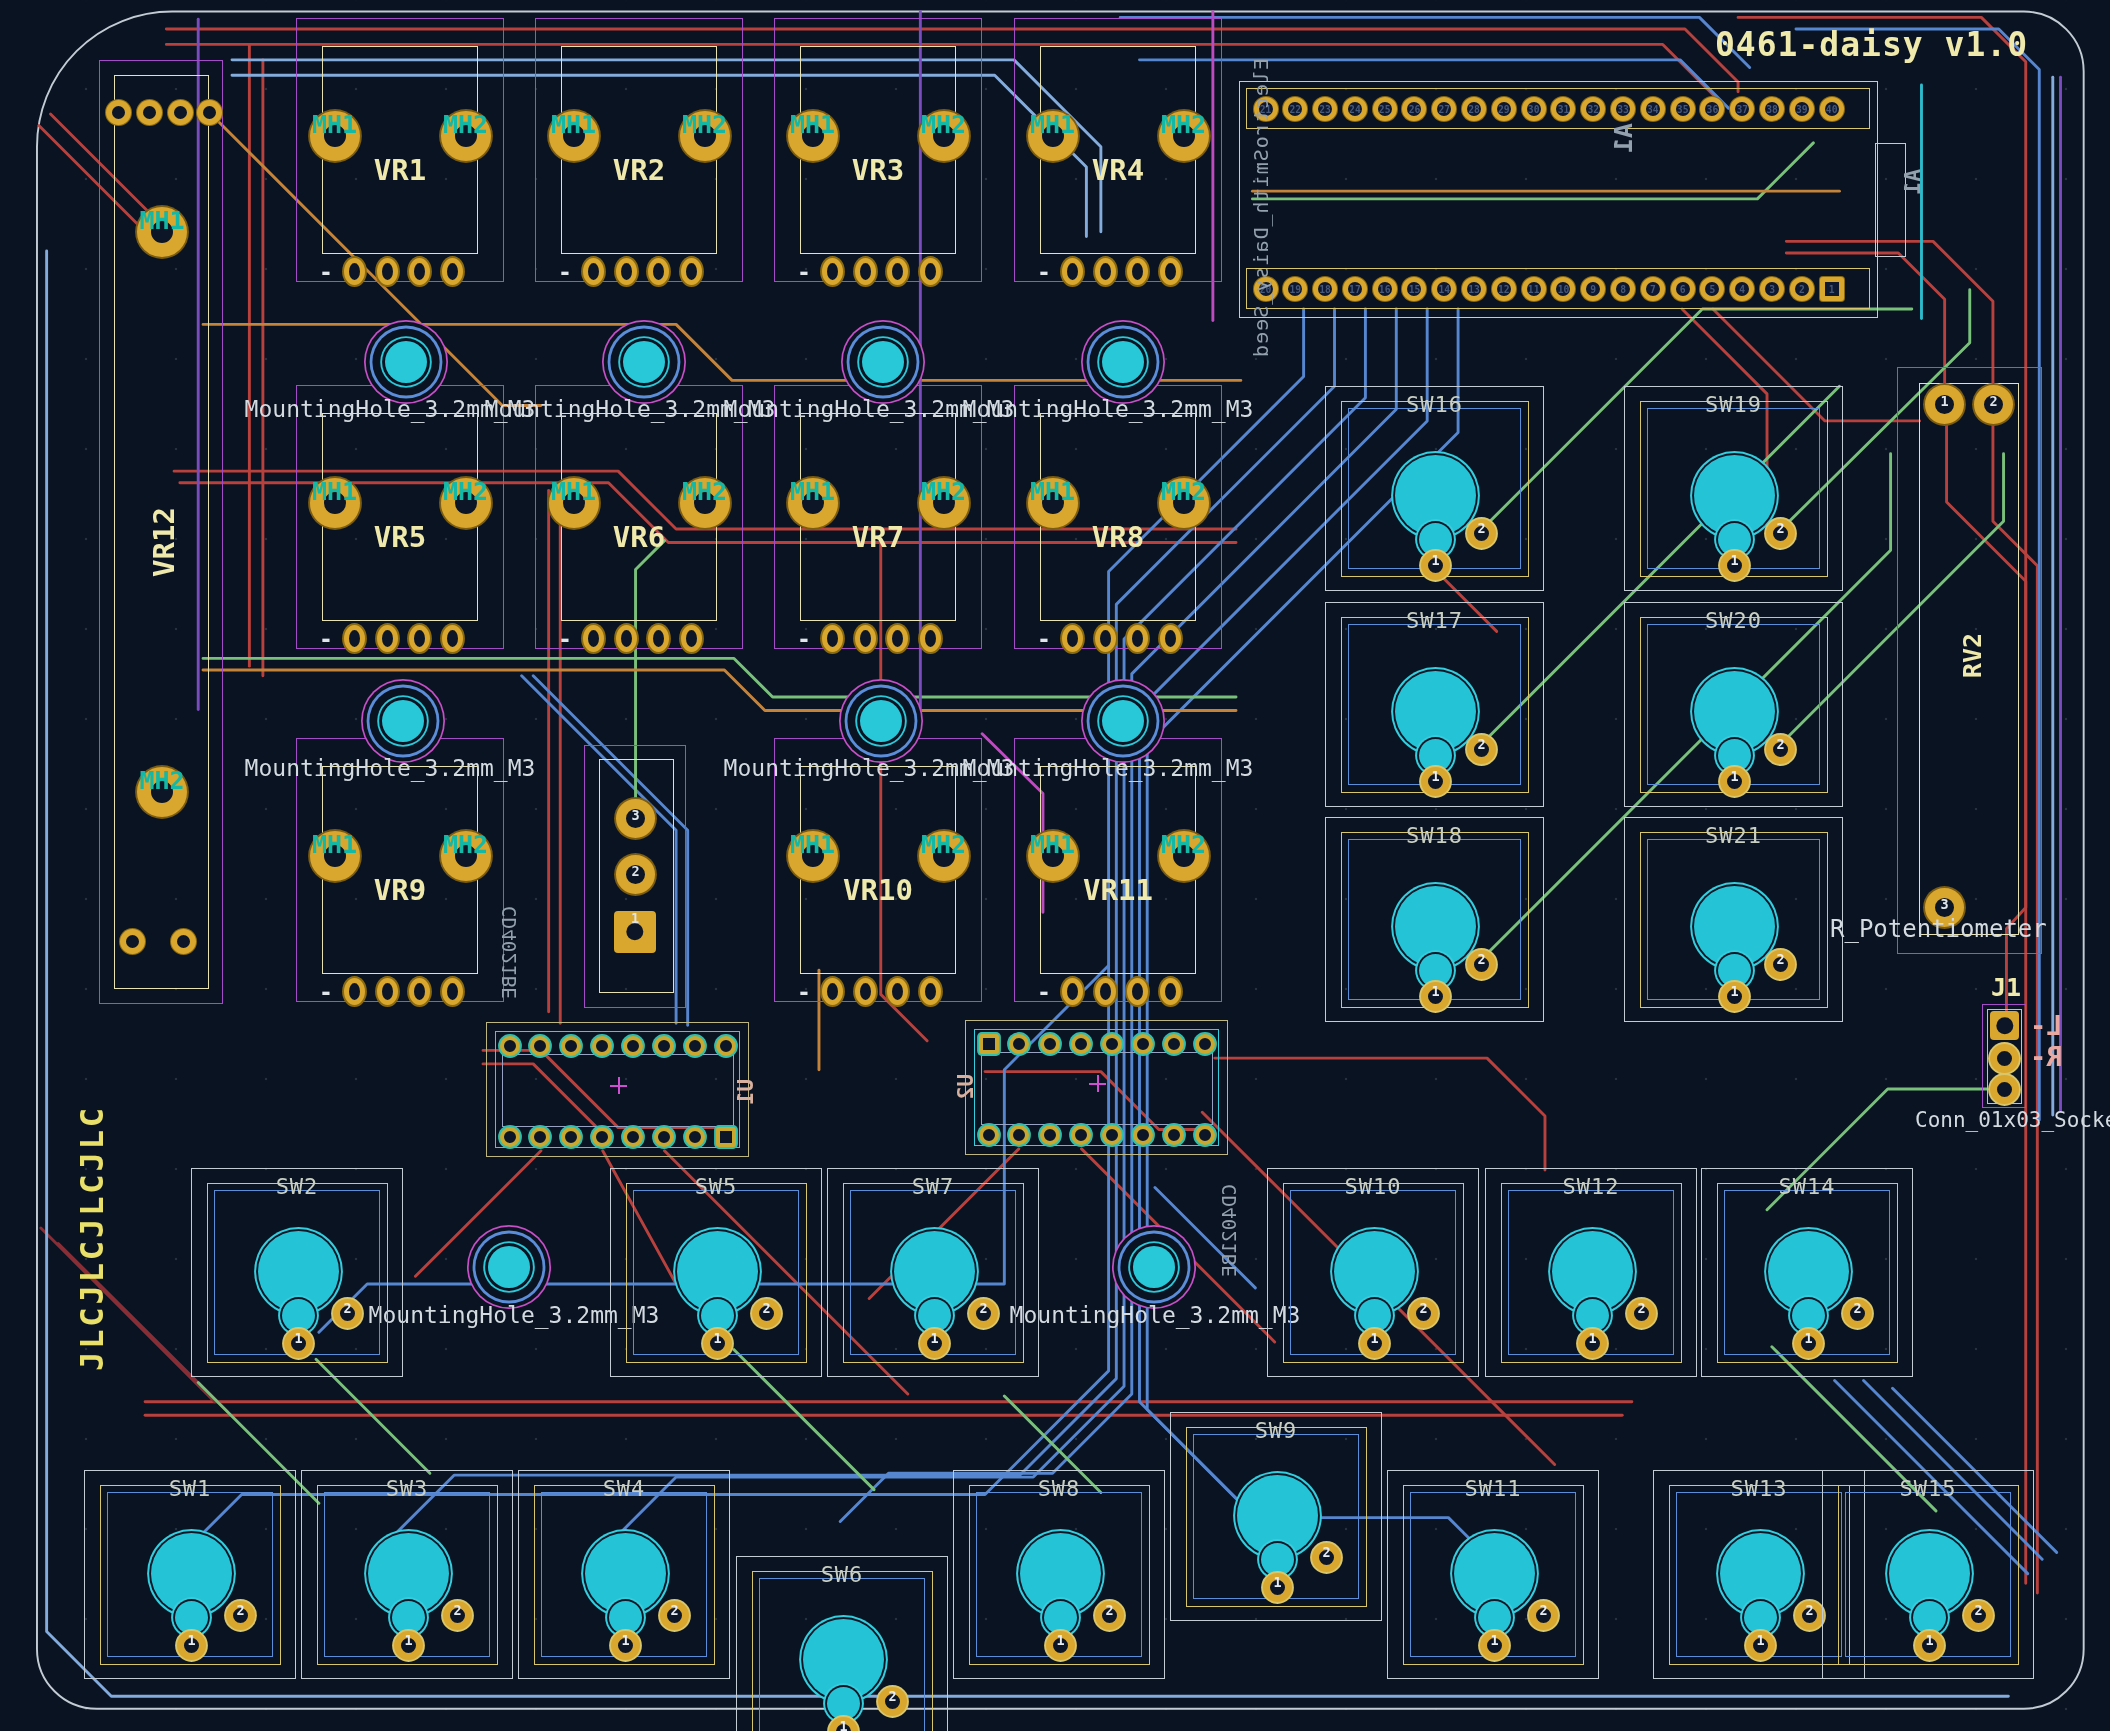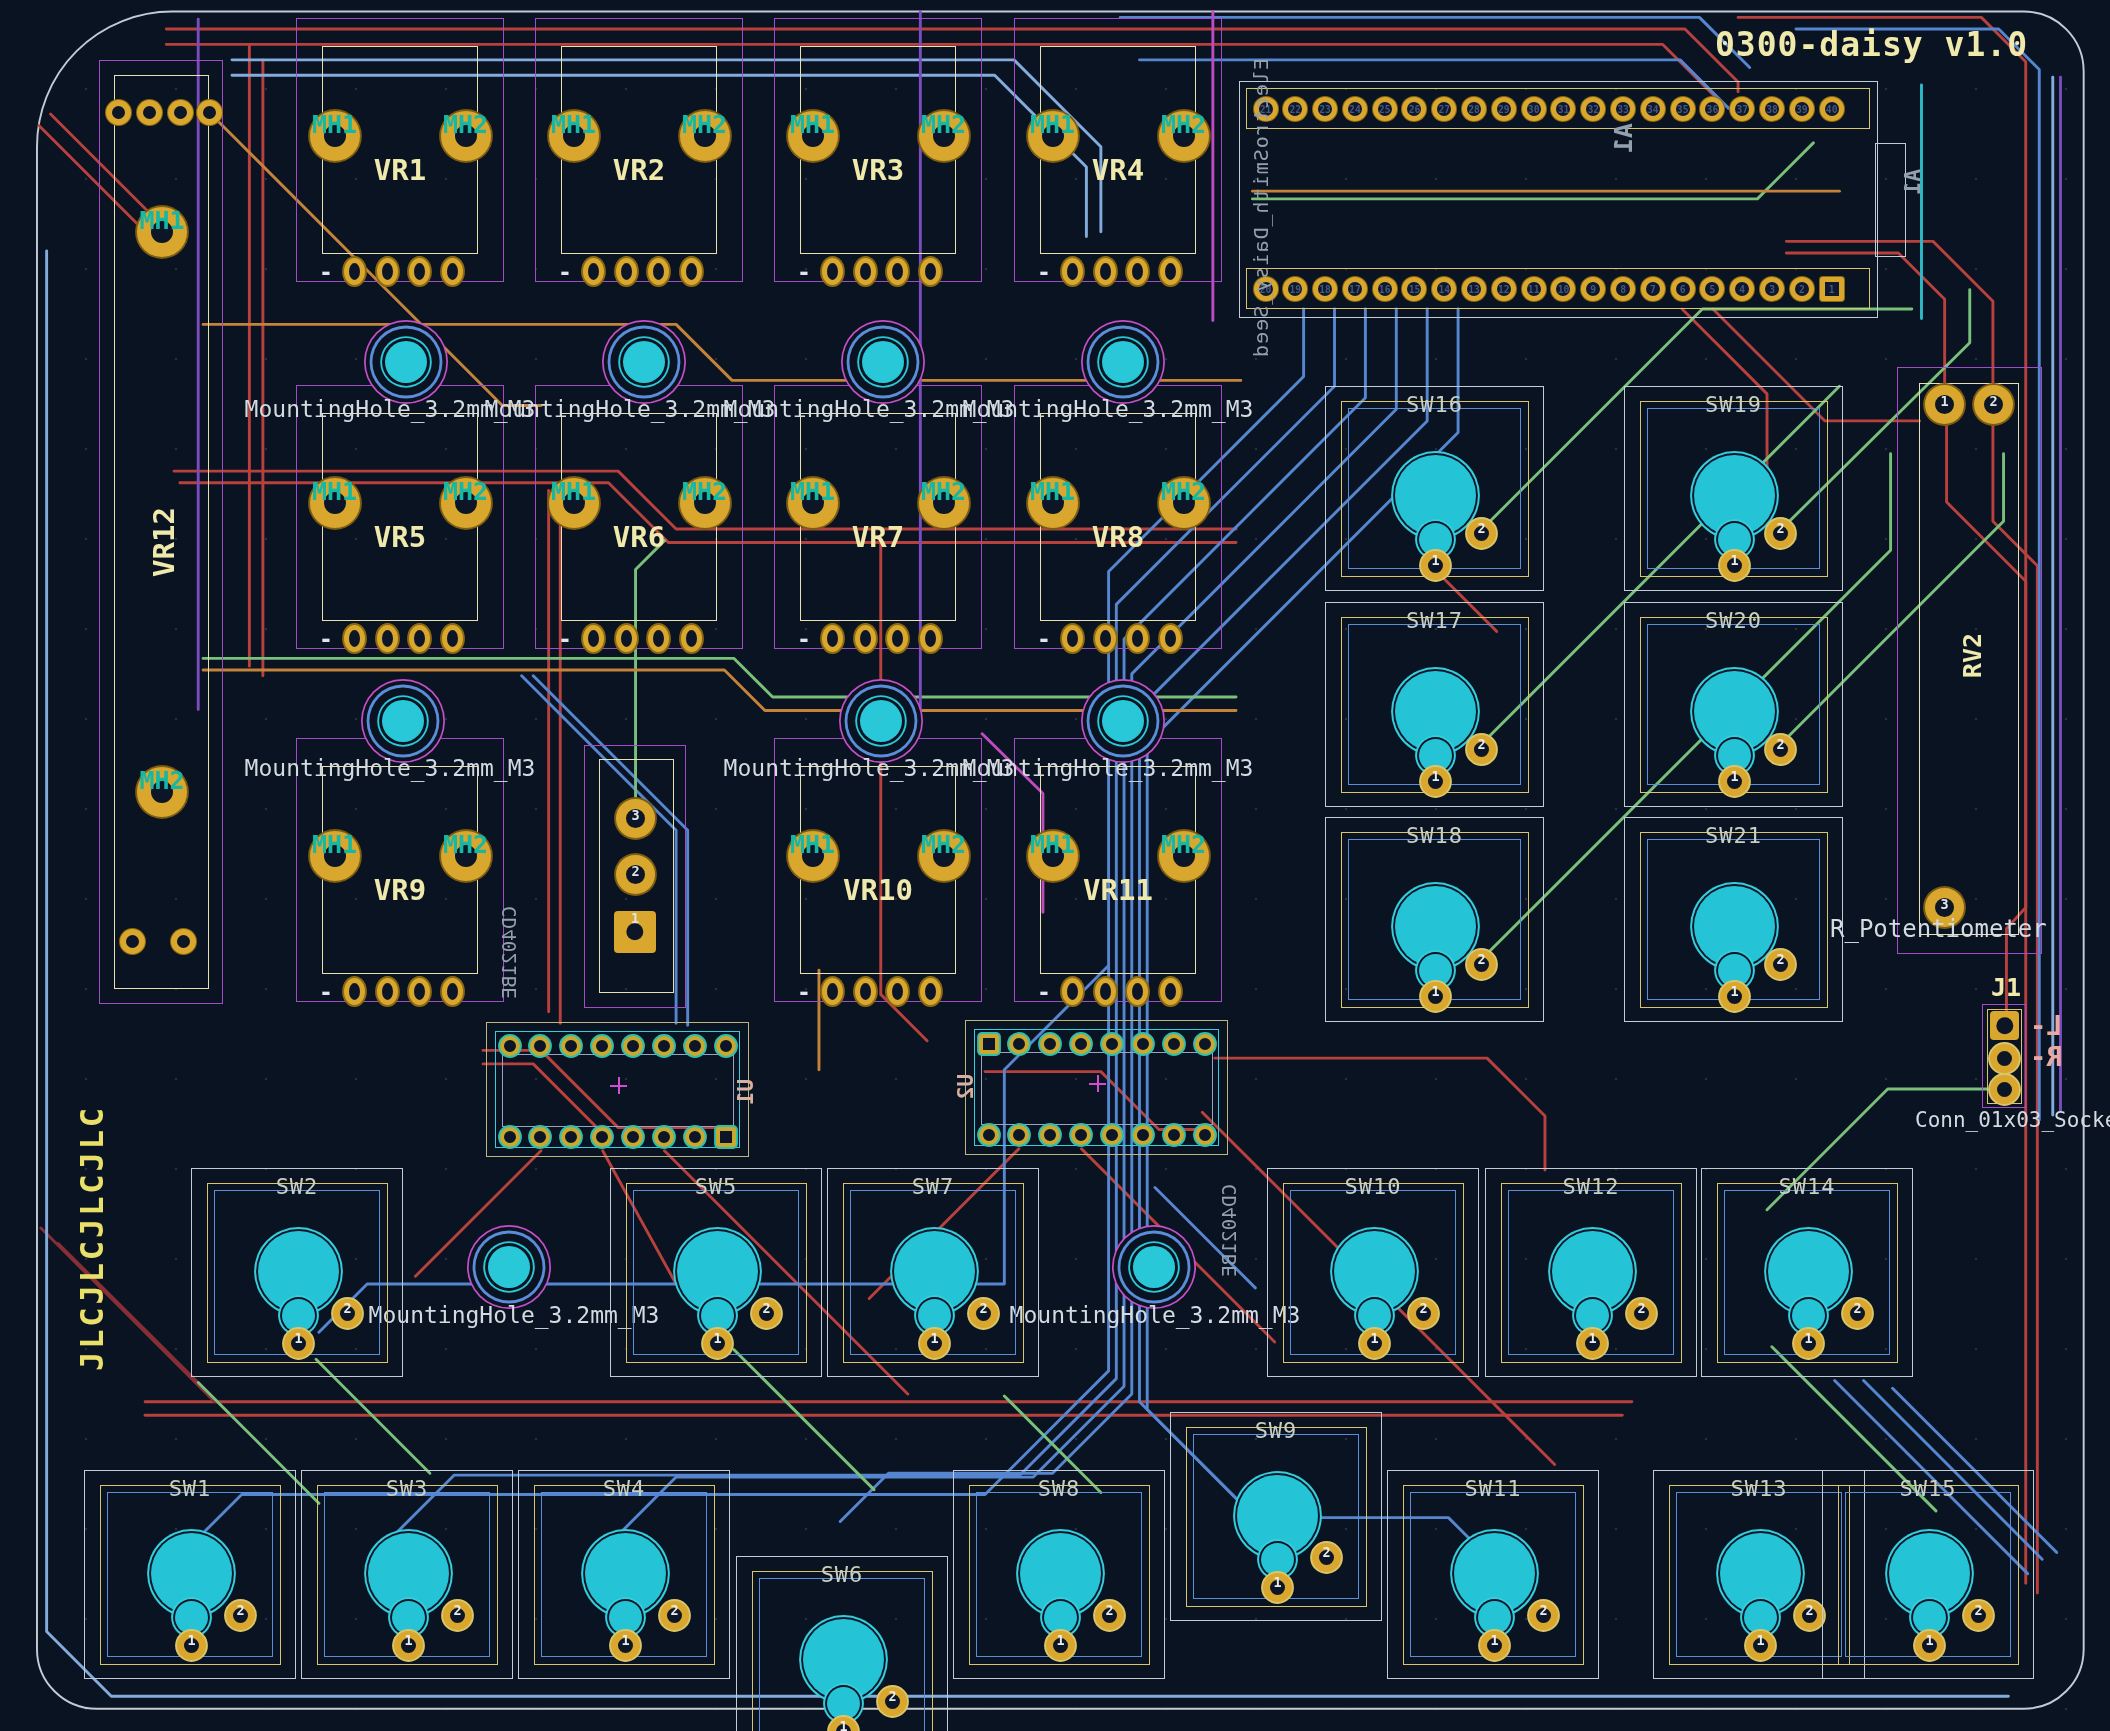--- a/index.html
+++ b/index.html
@@ -191,21 +191,21 @@
     <g stroke="#8050c8">
       <polyline points="205,20 205,735"></polyline>
       <polyline points="2134,80 2134,1150"></polyline>
       <polyline points="953,12 953,740"></polyline>
     </g>
     <g stroke="#2fc4d4">
       <polyline points="1990,88 1990,330"></polyline>
     </g>
   </svg>
 
-  <div class="t yel" style="left:1709px;top:25px;width:319px;text-align:right;font:700 33px 'DejaVu Sans Mono',monospace;letter-spacing:1px;">0300-daisy v1.0</div>
+  <div class="t yel" style="left:1709px;top:25px;width:319px;text-align:right;font:700 33px 'DejaVu Sans Mono',monospace;letter-spacing:1px;">0461-daisy v1.0</div>
 
   <div class="abs" style="left:0;top:0;">
     <div class="frame-v" style="left:99px;top:60px;width:124px;height:944px;"></div>
     <div class="frame-c" style="left:114px;top:75px;width:95px;height:914px;"></div>
     <div class="donut xs" style="left:106px;top:100px;"></div>
     <div class="donut xs" style="left:137px;top:100px;"></div>
     <div class="donut xs" style="left:168px;top:100px;"></div>
     <div class="donut xs" style="left:197px;top:100px;"></div>
     <div class="donut" style="left:137px;top:207px;">
       <span class="mh-txt">MH1</span>

